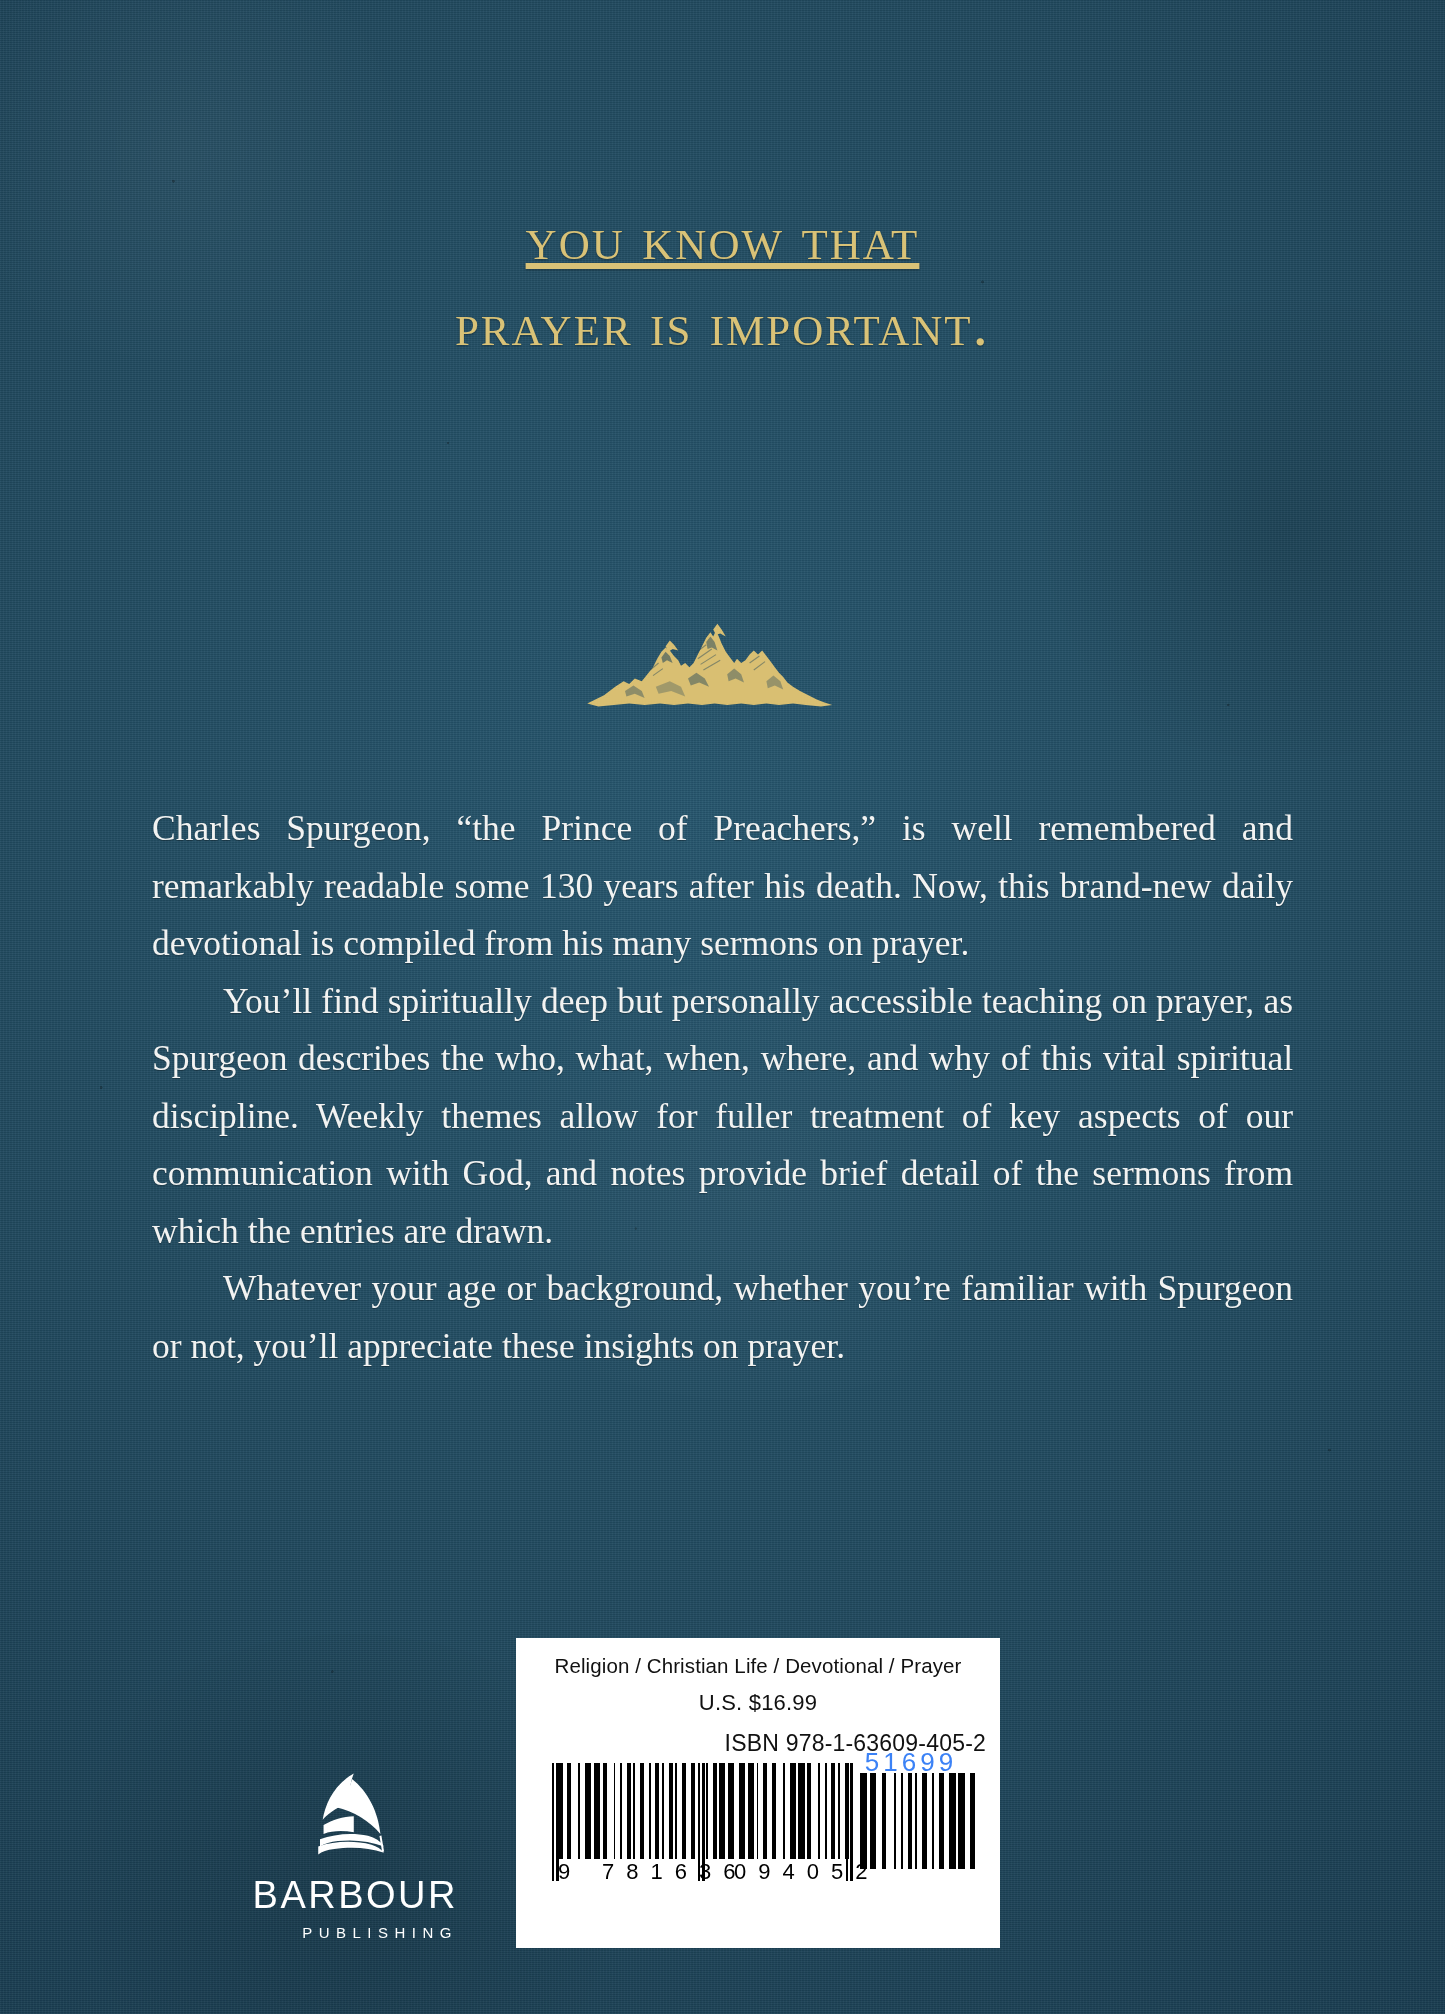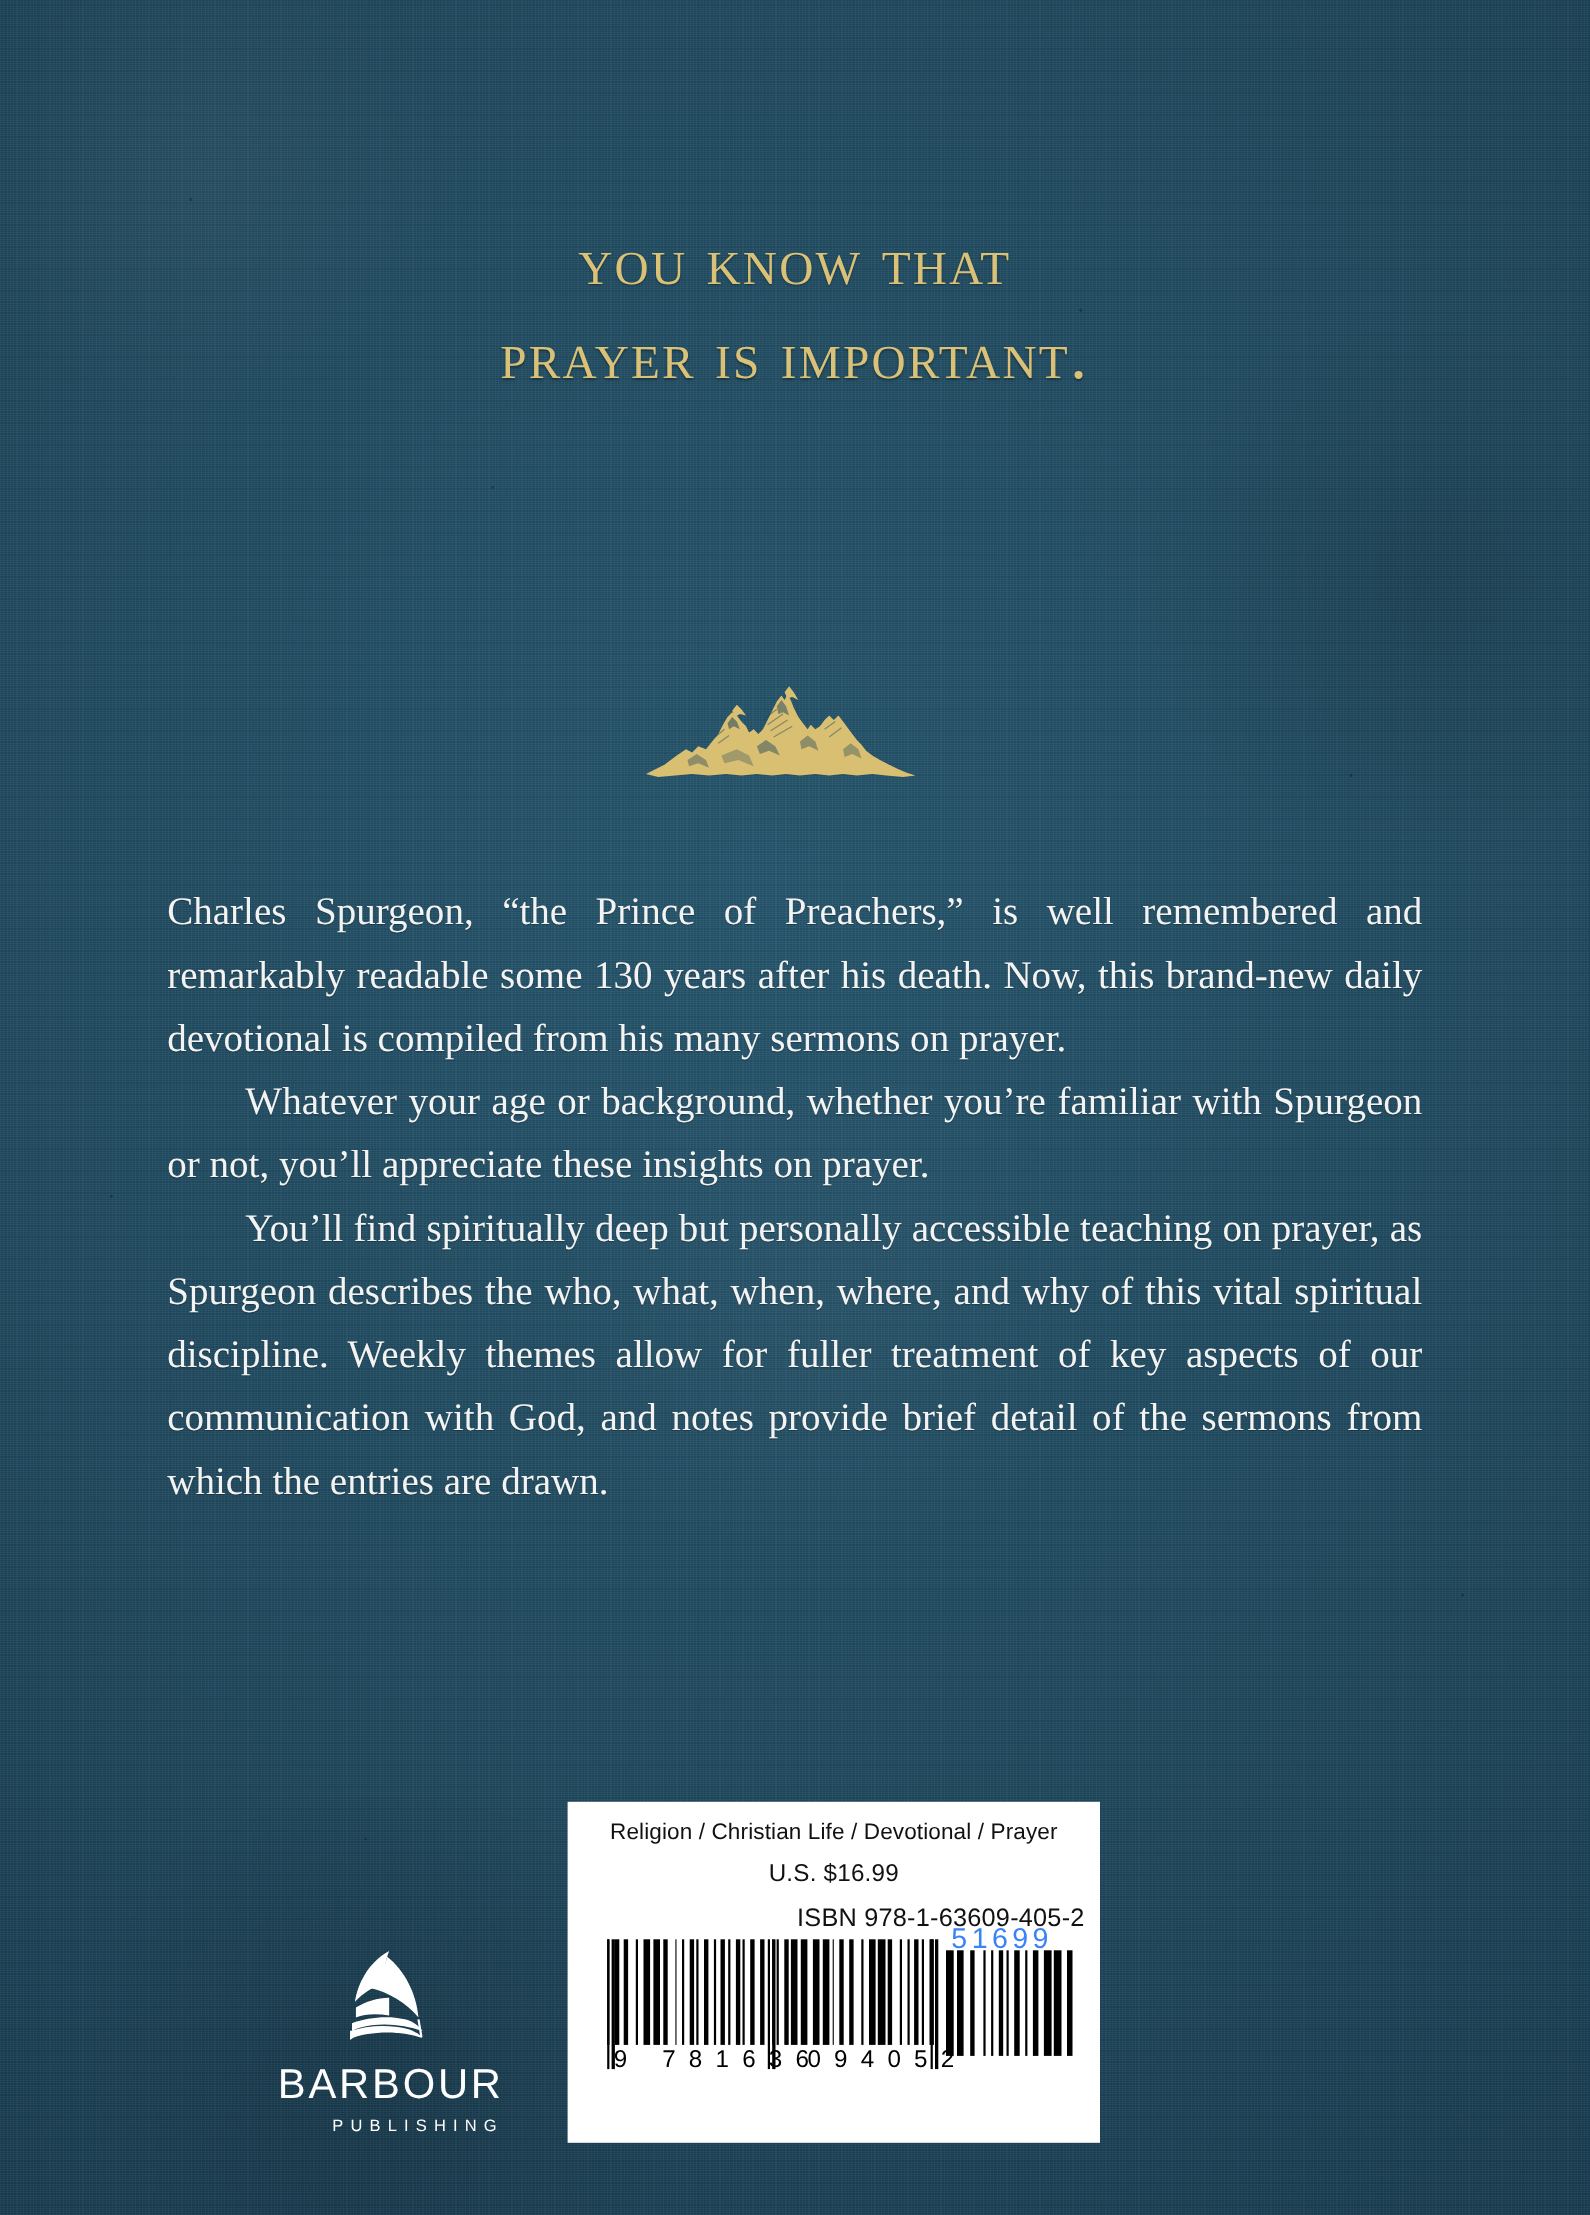--- a/index.html
+++ b/index.html
@@ -40,21 +40,21 @@
     color:#d9c277;
     font-family:"Liberation Serif", serif;
     font-size:62px;
     line-height:1.38;
     letter-spacing:2.0px;
     font-variant:small-caps;
     text-transform:lowercase;
     font-weight:400;
     text-shadow:0 1px 2px rgba(0,0,0,.35);
   }
-  .headline .l1{display:block;}
+  .headline .l1{display:block;text-decoration:underline;}
   .headline .l2{display:block;}
 
   .subhead{
     position:absolute;left:0;right:0;top:432px;
     text-align:center;
     color:#cdb76e;
     font-size:44px;
     line-height:1.42;
     letter-spacing:1.4px;
     font-variant:small-caps;
@@ -172,22 +172,22 @@
         <path d="M238,70 L252,60"></path>
         <path d="M244,80 L260,68"></path>
         <path d="M96,80 L108,70"></path>
         <path d="M100,88 L114,78"></path>
       </g>
     </svg>
   </div>
 
   <div class="body-copy">
     <p>Charles Spurgeon, “the Prince of Preachers,” is well remembered and remarkably readable some 130 years after his death. Now, this brand-new daily devotional is compiled from his many sermons on prayer.</p>
+    <p>You’ll find spiritually deep but personally accessible teaching on prayer, as Spurgeon describes the who, what, when, where, and why of this vital spiritual discipline. Weekly themes allow for fuller treatment of key aspects of our communication with God, and notes provide brief detail of the sermons from which the entries are drawn.</p>
     <p>Whatever your age or background, whether you’re familiar with Spurgeon or not, you’ll appreciate these insights on prayer.</p>
-    <p>You’ll find spiritually deep but personally accessible teaching on prayer, as Spurgeon describes the who, what, when, where, and why of this vital spiritual discipline. Weekly themes allow for fuller treatment of key aspects of our communication with God, and notes provide brief detail of the sermons from which the entries are drawn.</p>
   </div>
 
   <div class="barcode-block">
     <div class="bc-category">Religion / Christian Life / Devotional / Prayer</div>
     <div class="bc-price">U.S. $16.99</div>
     <div class="bc-isbn">ISBN 978-1-63609-405-2</div>
 
     <div class="bars-row">
       <div class="ean13">
         <div class="bars" id="ean13-bars">

